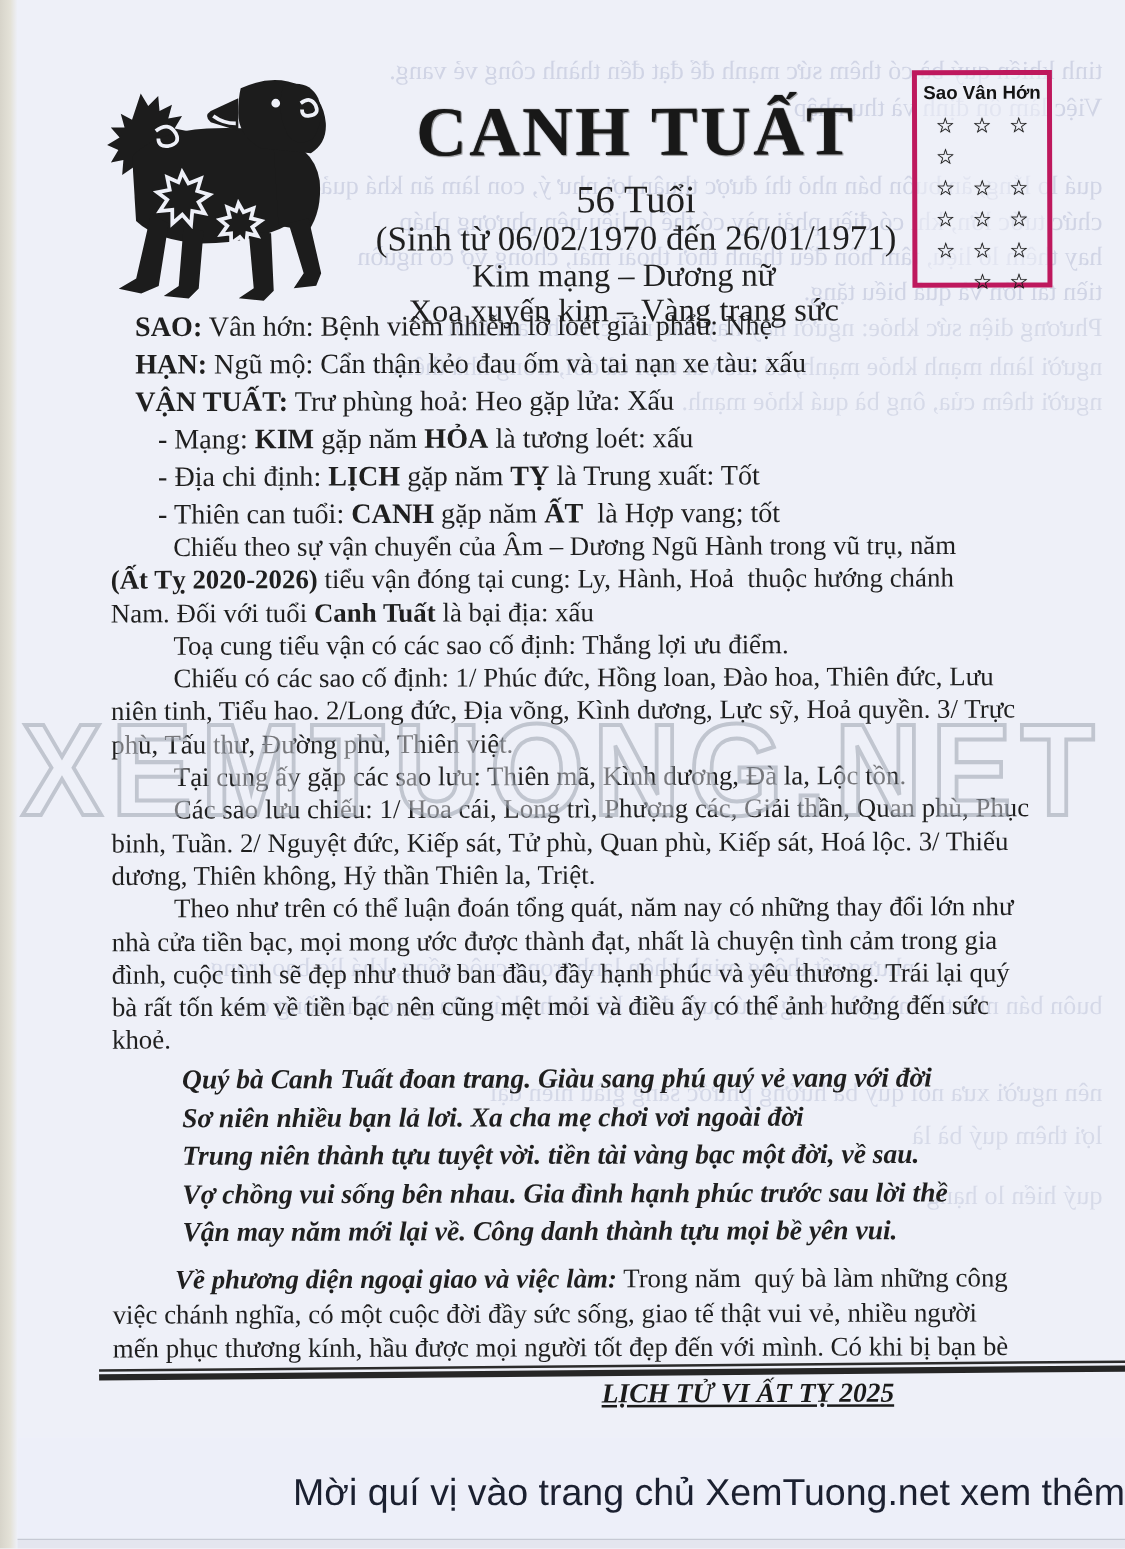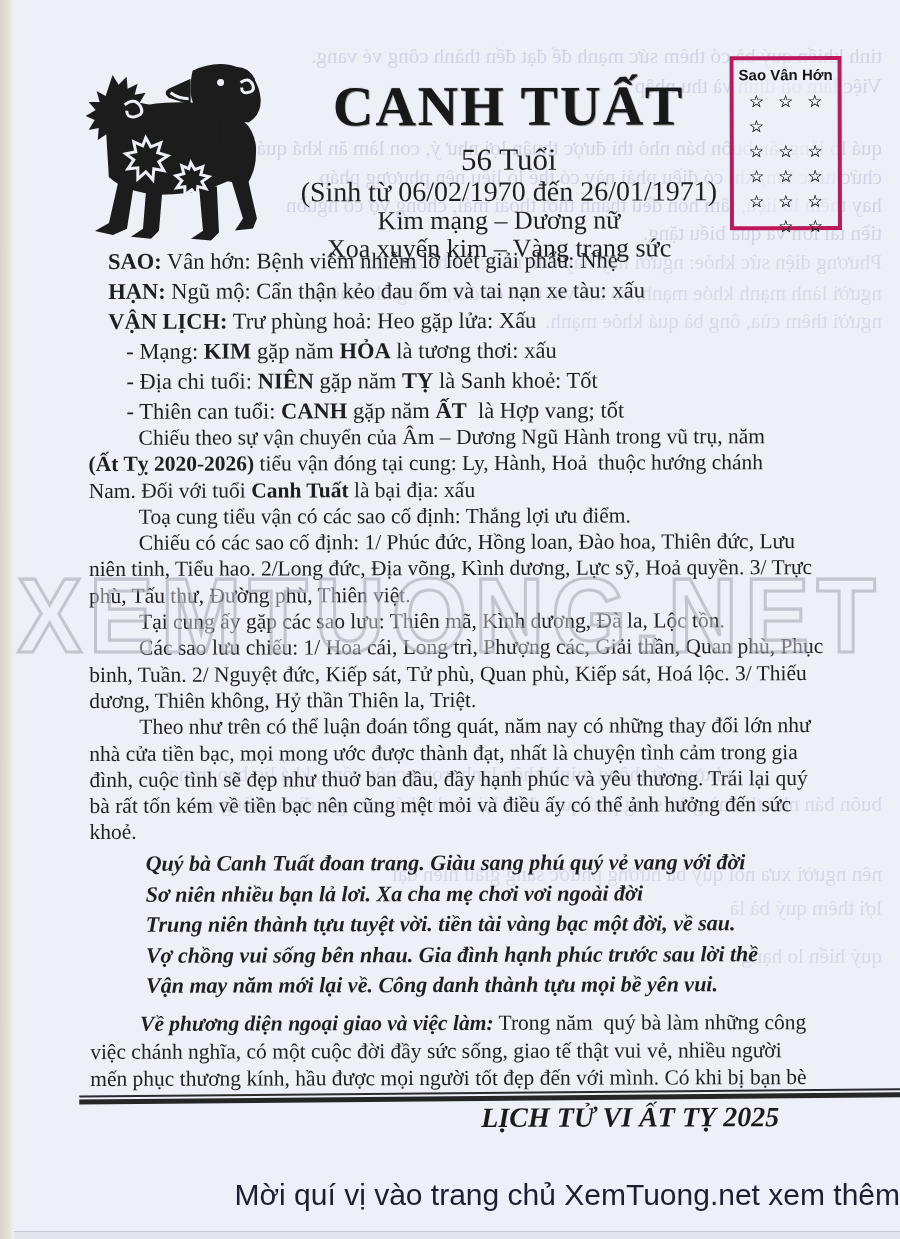--- a/index.html
+++ b/index.html
@@ -75,22 +75,22 @@
   .watermark{position:absolute;left:0;top:560px;width:900px;text-align:center;
     font-family:"Liberation Sans",sans-serif;font-weight:bold;font-size:97px;
     letter-spacing:7px;color:rgba(238,240,248,.50);
     -webkit-text-stroke:3px rgba(150,156,168,.60);
     opacity:.85;pointer-events:none;z-index:5;white-space:nowrap;transform:scaleY(1.08);}
 
   
   .footer-rule{position:absolute;left:78px;right:0;top:1092px;height:9px;transform:rotate(-0.35deg);}
   .footer-rule .thin{height:1.5px;background:#2b2b2b;margin-bottom:2px;}
   .footer-rule .thick{height:5px;background:#262626;}
-  .book-title{position:absolute;left:480px;top:1102px;font-size:28px;font-weight:bold;
-    font-style:italic;white-space:nowrap;color:#1b1b1b;}
+  .book-title{position:absolute;left:480px;top:1102px;font-size:22px;font-weight:bold;
+    font-style:italic;white-space:nowrap;color:#1b1b1b;text-decoration:underline;}
 
   
   .bottom-bar{position:absolute;left:14px;right:0;top:1150px;height:81px;background:#edeff9;}
   .bottom-note{position:absolute;left:0;right:0;top:1178px;text-align:right;
     font-family:"Liberation Sans",sans-serif;font-size:30px;color:#1b2030;white-space:nowrap;}
   .content{position:absolute;inset:0;transform:rotate(-0.15deg);}
 </style>
 </head>
 <body>
 
@@ -175,23 +175,23 @@
           <span class="star-cell">☆</span>
           <span class="star-cell empty">☆</span>
           <span class="star-cell">☆</span>
           <span class="star-cell">☆</span>
         </div>
     </div>
 
     <div id="block-a">
         <div class="line ind-label"><span class="b">SAO:</span><span> Vân hớn: Bệnh viêm nhiễm lỡ loét giải phẩu: Nhẹ</span></div>
         <div class="line ind-label"><span class="b">HẠN:</span><span> Ngũ mộ: Cẩn thận kẻo đau ốm và tai nạn xe tàu: xấu</span></div>
-        <div class="line ind-label"><span class="b">VẬN LỊCH:</span><span> Trư phùng hoả: Heo gặp lửa: Xấu</span></div>
-        <div class="line ind-dash"><span>- Mạng: </span><span class="b">KIM</span><span> gặp năm </span><span class="b">HỎA</span><span> là tương thơi: xấu</span></div>
-        <div class="line ind-dash"><span>- Địa chi tuổi: </span><span class="b">NIÊN</span><span> gặp năm </span><span class="b">TỴ</span><span> là Sanh khoẻ: Tốt</span></div>
+        <div class="line ind-label"><span class="b">VẬN TUẤT:</span><span> Trư phùng hoả: Heo gặp lửa: Xấu</span></div>
+        <div class="line ind-dash"><span>- Mạng: </span><span class="b">KIM</span><span> gặp năm </span><span class="b">HỎA</span><span> là tương loét: xấu</span></div>
+        <div class="line ind-dash"><span>- Địa chi định: </span><span class="b">LỊCH</span><span> gặp năm </span><span class="b">TỴ</span><span> là Trung xuất: Tốt</span></div>
         <div class="line ind-dash"><span>- Thiên can tuổi: </span><span class="b">CANH</span><span> gặp năm </span><span class="b">ẤT</span><span>  là Hợp vang; tốt</span></div>
       </div>
     <div id="block-b">
         <div class="line ind-first"><span>Chiếu theo sự vận chuyển của Âm – Dương Ngũ Hành trong vũ trụ, năm</span></div>
         <div class="line ind-cont"><span class="b">(Ất Tỵ 2020-2026)</span><span> tiểu vận đóng tại cung: Ly, Hành, Hoả  thuộc hướng chánh</span></div>
         <div class="line ind-cont"><span>Nam. Đối với tuổi </span><span class="b">Canh Tuất</span><span> là bại địa: xấu</span></div>
         <div class="line ind-first"><span>Toạ cung tiểu vận có các sao cố định: Thắng lợi ưu điểm.</span></div>
         <div class="line ind-first"><span>Chiếu có các sao cố định: 1/ Phúc đức, Hồng loan, Đào hoa, Thiên đức, Lưu</span></div>
         <div class="line ind-cont"><span>niên tinh, Tiểu hao. 2/Long đức, Địa võng, Kình dương, Lực sỹ, Hoả quyền. 3/ Trực</span></div>
         <div class="line ind-cont"><span>phù, Tấu thư, Đường phù, Thiên việt.</span></div>

